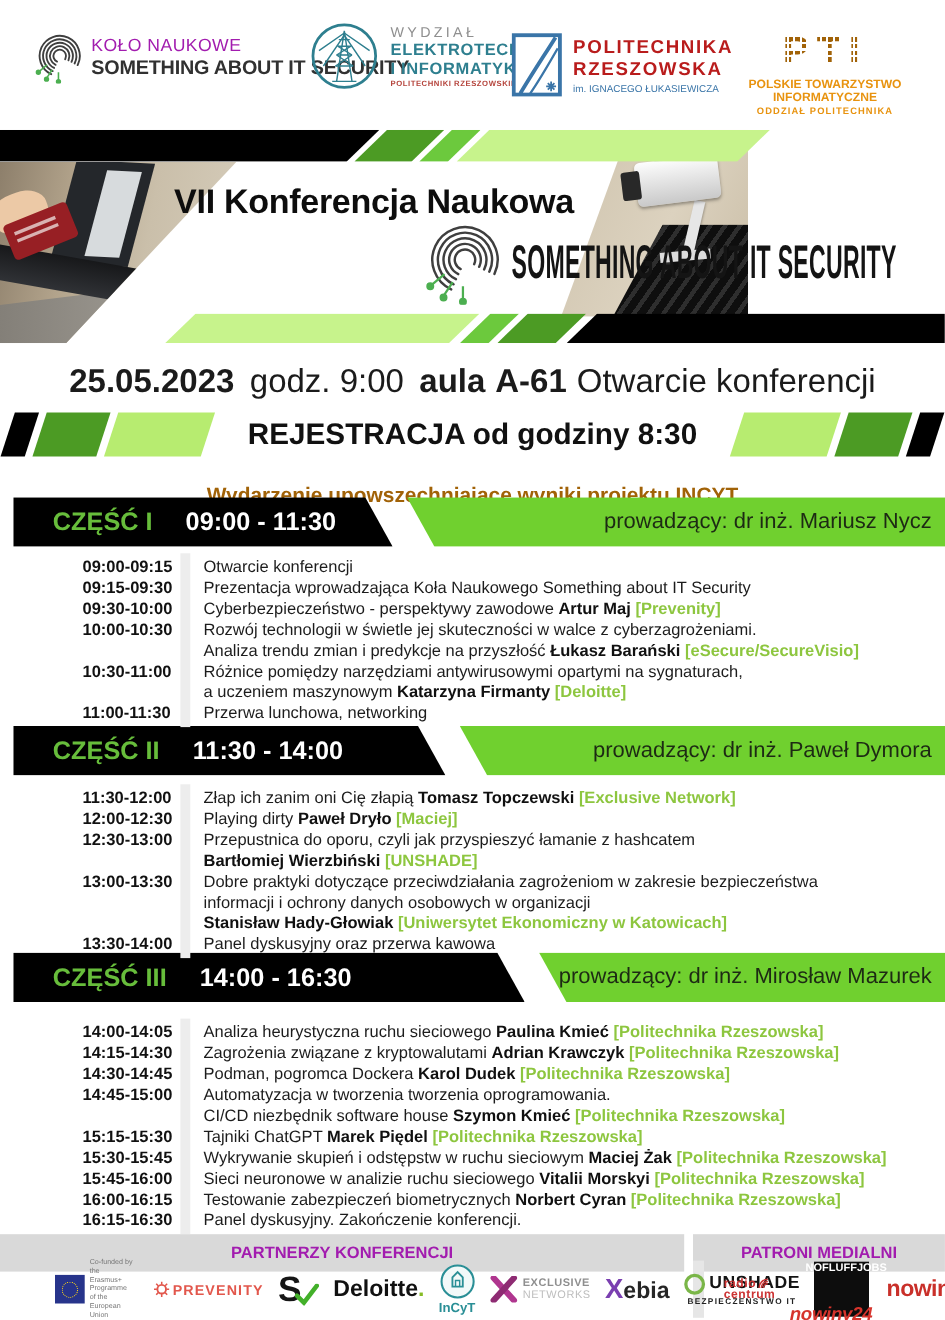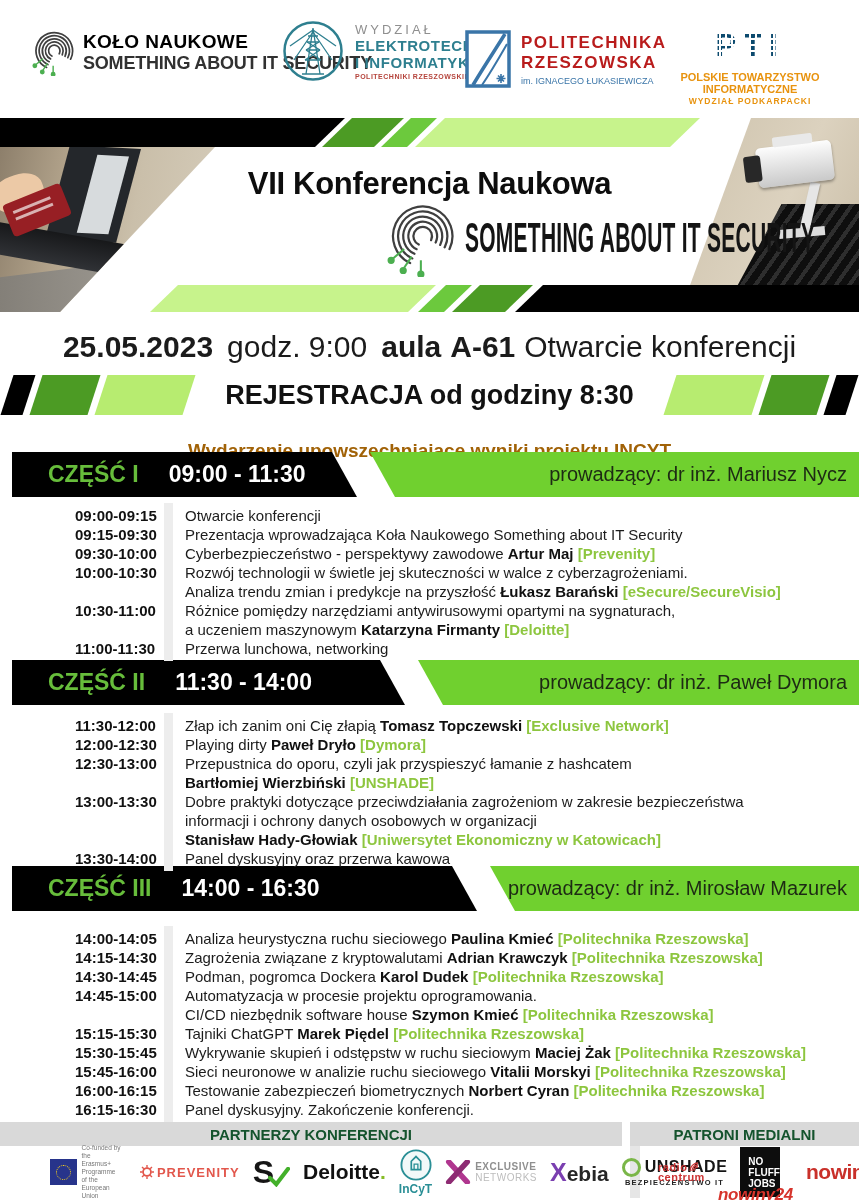--- a/index.html
+++ b/index.html
@@ -2,40 +2,40 @@
 <html><head>
 <meta charset="utf-8">
 <style>
   html,body{margin:0;padding:0;background:#fff;}
   .page{position:relative;width:859px;height:1200px;background:#ffffff;overflow:hidden;
         font-family:"Liberation Sans",sans-serif;color:#1c1c1c;}
 
   
   .hlogo{position:absolute;display:flex;align-items:center;}
   .logo-kolo{left:30px;top:28px;gap:9px;}
-  .kolo-l1{color:#000000;font-size:19px;font-weight:bold;letter-spacing:.4px;}
+  .kolo-l1{color:#a21caf;font-size:16px;font-weight:normal;letter-spacing:.4px;}
   .kolo-l2{color:#313131;font-size:18px;font-weight:bold;letter-spacing:-.2px;}
   .logo-weii{left:282px;top:20px;gap:11px;}
   .weii-l1{color:#8f8f8f;font-size:13px;letter-spacing:3px;}
   .weii-l2,.weii-l3{color:#2e7f8f;font-size:15px;font-weight:bold;letter-spacing:.6px;}
   .weii-l4{color:#b5443c;font-size:7px;font-weight:bold;letter-spacing:.5px;margin-top:2px;}
   .logo-prz{left:465px;top:30px;gap:10px;}
   .prz-l1,.prz-l2{color:#b91c1c;font-size:17px;font-weight:bold;letter-spacing:1.5px;}
   .prz-l3{color:#3a75a8;font-size:9px;margin-top:3px;}
   .logo-pti{left:640px;top:24px;width:220px;display:block;text-align:center;}
-  .pti-mark{position:relative;display:inline-block;font-size:31px;line-height:44px;font-weight:bold;
-            color:#0c4a6e;letter-spacing:7px;}
+  .pti-mark{position:relative;display:inline-block;font-size:36px;line-height:44px;font-weight:bold;
+            color:#a16207;letter-spacing:7px;}
   .pti-mark::after{content:"";position:absolute;inset:4px 0 2px 0;
      background:repeating-linear-gradient(to right,transparent 0 4px,#fff 4px 6px),
                 repeating-linear-gradient(to bottom,transparent 0 4px,#fff 4px 6px);}
   .pti-l1{color:#e8930f;font-size:11px;font-weight:bold;margin-top:3px;}
   .pti-l2{color:#e8930f;font-size:8.5px;font-weight:bold;letter-spacing:1px;margin-top:1px;}
 
   
-  .banner{position:absolute;left:0;top:118px;width:859px;height:194px;}
+  .banner{position:absolute;left:0;top:118px;width:680px;height:194px;}
   .photo-left{position:absolute;left:0;top:29px;width:215px;height:165px;z-index:1;
      clip-path:polygon(0 0,215px 0,60px 100%,0 100%);
      background:linear-gradient(100deg,#8d7f6b 0%,#b3a48c 30%,#cabfaa 60%,#d6cdbb 100%);overflow:hidden;}
   .lp-screen{position:absolute;left:57px;top:0px;width:72px;height:94px;background:#24272b;
      transform:skewX(-12deg) rotate(3deg);}
   .lp-screen::after{content:"";position:absolute;left:30px;top:8px;width:32px;height:78px;background:#d7dbdd;}
   .lp-kbd{position:absolute;left:-15px;top:94px;width:240px;height:32px;
      background:linear-gradient(#17181a,#303236);transform:rotate(10deg);}
   .lp-desk{position:absolute;left:-20px;bottom:-30px;width:260px;height:78px;
      background:linear-gradient(95deg,#7f7b74,#b2aea6);transform:rotate(-7deg);}
@@ -107,22 +107,22 @@
   .sb1{top:506px;} .sb2{top:716px;line-height:17.5px;} .sb3{top:929px;}
   .sched{font-size:15px;line-height:19px;}
   .srow{display:flex;position:relative;}
   .stime{flex:0 0 90px;font-weight:bold;color:#111;}
   .scontent{flex:1;padding-left:20px;color:#1c1c1c;}
   .sline{white-space:nowrap;}
   .seg-b{font-weight:bold;color:#101010;}
   .seg-g{font-weight:bold;color:#8dc63f;}
 
   
-  .f-bar{position:absolute;top:1122px;height:24px;background:#d9d9d9;display:flex;align-items:center;
-     justify-content:center;font-size:15px;font-weight:bold;color:#14532d;}
+  .f-bar{position:absolute;top:1122px;height:34px;background:#d9d9d9;display:flex;align-items:center;
+     justify-content:center;font-size:15px;font-weight:bold;color:#a21caf;}
   .f-bar-left{left:0;width:622px;} .f-bar-right{left:630px;width:229px;}
   .f-partners{position:absolute;left:50px;top:1146px;width:562px;height:52px;display:flex;
      align-items:center;gap:13px;}
   .f-media{position:absolute;left:658px;top:1146px;width:195px;height:52px;display:flex;
      align-items:center;gap:13px;}
   .f-divider{position:absolute;left:630px;top:1146px;width:10px;height:52px;background:#e6e6e6;}
   .eu{display:flex;gap:5px;align-items:center;}
   .eu-flag{width:38px;height:26px;background:#27348b;display:flex;align-items:center;justify-content:center;}
   .eu-ring{width:13px;height:13px;border-radius:50%;border:1.5px dotted #ffd617;}
   .eu-txt{font-size:6.5px;color:#777;line-height:8px;}
@@ -138,21 +138,21 @@
   .excl-txt div:last-child{font-size:10px;color:#bdbdbd;letter-spacing:.5px;}
   .xebia{display:flex;align-items:baseline;}
   .xebia-x{font-size:25px;font-weight:bold;color:#7a3fb0;}
   .xebia-rest{font-size:21px;font-weight:bold;color:#262626;}
   .unshade{display:flex;flex-direction:column;align-items:center;}
   .unshade-top{display:flex;align-items:center;gap:4px;}
   .unshade-ring{width:13px;height:13px;border-radius:50%;border:3px solid #7ab648;}
   .unshade-name{font-size:16px;font-weight:bold;color:#141414;letter-spacing:.5px;}
   .unshade-sub{font-size:7.5px;font-weight:bold;color:#222;letter-spacing:1.2px;margin-top:1px;}
   .nofluff{width:50px;height:50px;background:#0d0d0d;color:#fff;font-size:10px;font-weight:bold;
-     line-height:11px;display:flex;flex-direction:column;justify-content:center;padding-left:8px;box-sizing:border-box;}
+     line-height:11px;display:flex;justify-content:center;padding-left:8px;box-sizing:border-box;}
   .radio{display:flex;flex-direction:column;color:#cc3333;font-size:11px;font-weight:bold;line-height:10px;
      letter-spacing:.5px;}
   .radio-row{display:flex;align-items:flex-start;gap:2px;}
   .nowiny24{font-style:italic;font-weight:bold;font-size:17px;color:#d6342c;letter-spacing:-.3px;margin-top:46px;}
   .nowiny{font-weight:bold;font-size:21px;color:#c9302a;letter-spacing:-.5px;}
 </style>
 </head>
 <body>
 
 <div class="page">
@@ -211,21 +211,21 @@
       <div class="prz-l1">POLITECHNIKA</div>
       <div class="prz-l2">RZESZOWSKA</div>
       <div class="prz-l3">im. IGNACEGO ŁUKASIEWICZA</div>
     </div>
   </div>
 
   <div class="hlogo logo-pti">
     <div>
       <span class="pti-mark">PTI</span>
       <div class="pti-l1">POLSKIE TOWARZYSTWO INFORMATYCZNE</div>
-      <div class="pti-l2">WYDZIAŁ PODKARPACKI</div>
+      <div class="pti-l2">ODDZIAŁ POLITECHNIKA</div>
     </div>
   </div>
 
   <div class="banner">
     <div class="photo-left">
       <div class="lp-desk"></div>
       <div class="lp-screen"></div>
       <div class="lp-kbd"></div>
       <div class="lp-hand"></div>
       <div class="lp-card"></div>
@@ -365,21 +365,21 @@
   <div class="sched sb2">
       <div class="srow">
         <div class="stime">11:30-12:00</div>
         <div class="scontent">
           <div class="sline"><span class="seg-n">Złap ich zanim oni Cię złapią </span><span class="seg-b">Tomasz Topczewski</span><span class="seg-n"> </span><span class="seg-g">[Exclusive Network]</span></div>
         </div>
       </div>
       <div class="srow">
         <div class="stime">12:00-12:30</div>
         <div class="scontent">
-          <div class="sline"><span class="seg-n">Playing dirty </span><span class="seg-b">Paweł Dryło</span><span class="seg-n"> </span><span class="seg-g">[Dymora]</span></div>
+          <div class="sline"><span class="seg-n">Playing dirty </span><span class="seg-b">Paweł Dryło</span><span class="seg-n"> </span><span class="seg-g">[Maciej]</span></div>
         </div>
       </div>
       <div class="srow">
         <div class="stime">12:30-13:00</div>
         <div class="scontent">
           <div class="sline"><span class="seg-n">Przepustnica do oporu, czyli jak przyspieszyć łamanie z hashcatem</span></div>
           <div class="sline"><span class="seg-b">Bartłomiej Wierzbiński</span><span class="seg-n"> </span><span class="seg-g">[UNSHADE]</span></div>
         </div>
       </div>
       <div class="srow">
@@ -412,21 +412,21 @@
       </div>
       <div class="srow">
         <div class="stime">14:30-14:45</div>
         <div class="scontent">
           <div class="sline"><span class="seg-n">Podman, pogromca Dockera </span><span class="seg-b">Karol Dudek</span><span class="seg-n"> </span><span class="seg-g">[Politechnika Rzeszowska]</span></div>
         </div>
       </div>
       <div class="srow">
         <div class="stime">14:45-15:00</div>
         <div class="scontent">
-          <div class="sline"><span class="seg-n">Automatyzacja w procesie projektu oprogramowania.</span></div>
+          <div class="sline"><span class="seg-n">Automatyzacja w tworzenia tworzenia oprogramowania.</span></div>
           <div class="sline"><span class="seg-n">CI/CD niezbędnik software house </span><span class="seg-b">Szymon Kmieć</span><span class="seg-n"> </span><span class="seg-g">[Politechnika Rzeszowska]</span></div>
         </div>
       </div>
       <div class="srow">
         <div class="stime">15:15-15:30</div>
         <div class="scontent">
           <div class="sline"><span class="seg-n">Tajniki ChatGPT </span><span class="seg-b">Marek Piędel</span><span class="seg-n"> </span><span class="seg-g">[Politechnika Rzeszowska]</span></div>
         </div>
       </div>
       <div class="srow">

